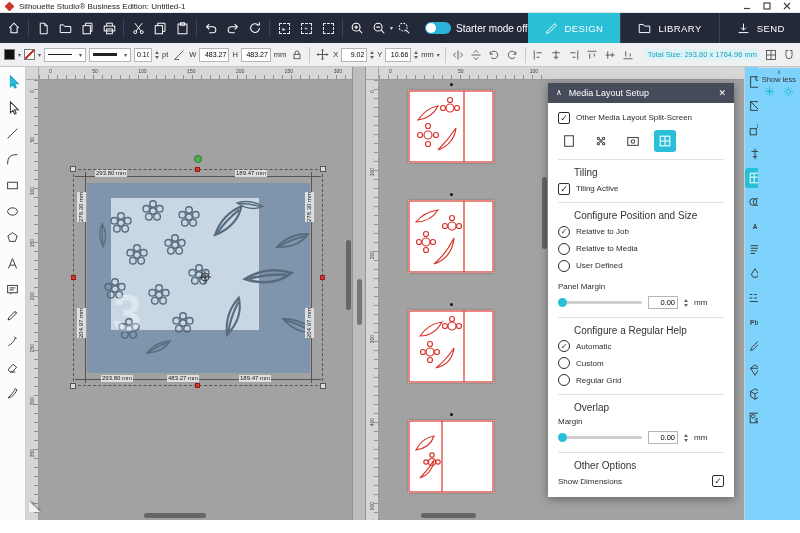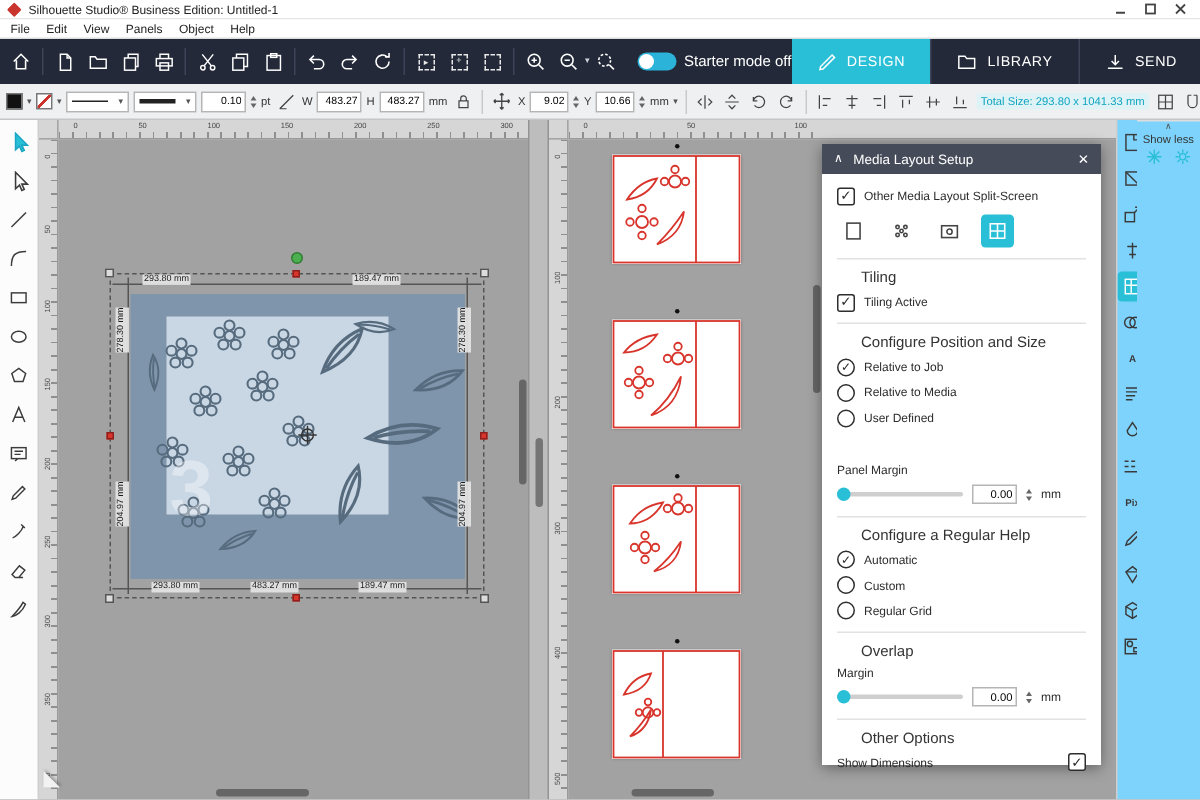--- a/index.html
+++ b/index.html
@@ -145,28 +145,20 @@
           </svg>
         </span>
       <span>
           <svg width="8" height="8" viewBox="0 0 8 8">
             <path d="M1 1l6 6M7 1 1 7"></path>
           </svg>
         </span>
     </span>
   </div>
 
-  <div class="menubar">
-    <span>File</span>
-    <span>Edit</span>
-    <span>View</span>
-    <span>Panels</span>
-    <span>Object</span>
-    <span>Help</span>
-  </div>
 
   <div class="toolbar">
     <span class="tbi">
         <svg width="14" height="14" viewBox="0 0 16 16">
           <path d="M2.5 8 8 2.5 13.5 8M4.5 7v6.5h7V7"></path>
         </svg>
       </span>
     <span class="tsep"></span>
     <span class="tbi">
         <svg width="13" height="13" viewBox="0 0 16 16">
@@ -293,21 +285,21 @@
     <span class="swatch linecol"></span>
       <span class="caret">▾</span>
     <span class="dd" style="width:42px">
         <span class="linesample"></span>
         <span class="caret">▾</span>
       </span>
     <span class="dd" style="width:42px">
         <span class="linesample thick"></span>
         <span class="caret">▾</span>
       </span>
-    <input class="pinput" style="width: 30px;" value="0.10">
+    <input class="pinput" style="width: 18px;" value="0.10">
     <span class="stepper">
         <i class="up"></i>
         <i class="dn"></i>
       </span>
     <span>pt</span>
     <span class="picon">
         <svg width="12" height="12" viewBox="0 0 16 16">
           <path d="M2 14 14 2M2 14h6"></path>
         </svg>
       </span>
@@ -389,21 +381,21 @@
     <span class="picon">
         <svg width="12" height="12" viewBox="0 0 16 16">
           <path d="M2 8h12M5 3v10M11 5v6"></path>
         </svg>
       </span>
     <span class="picon">
         <svg width="12" height="12" viewBox="0 0 16 16">
           <path d="M2 13h12M5 3v7M11 6v4"></path>
         </svg>
       </span>
-    <span class="total-size">Total Size: 293.80 x 1041.33 mm</span>
+    <span class="total-size">Total Size: 293.80 x 1764.96 mm</span>
     <span class="picon">
         <svg width="12" height="12" viewBox="0 0 16 16">
           <rect x="2" y="2" width="12" height="12"></rect>
           <path d="M2 8h12M8 2v12"></path>
         </svg>
       </span>
     <span class="picon">
         <svg width="12" height="12" viewBox="0 0 16 16">
           <path d="M4 2v7a4 4 0 0 0 8 0V2"></path>
           <path d="M4 2h3M9 2h3"></path>
@@ -744,21 +736,21 @@
           <span>Relative to Job</span>
         </div>
         <div class="prow">
           <span class="rad"></span>
           <span>Relative to Media</span>
         </div>
         <div class="prow">
           <span class="rad"></span>
           <span>User Defined</span>
         </div>
-        <div class="prow" style="margin-top:22px">
+        <div class="prow" style="margin-top:8px">
             <span>Panel Margin</span>
           </div>
         <div class="prow">
           <span class="slider">
               <b></b>
             </span>
           <input class="mini-input" value="0.00" style="">
           <span class="stepper">
               <i class="up"></i>
               <i class="dn"></i>

